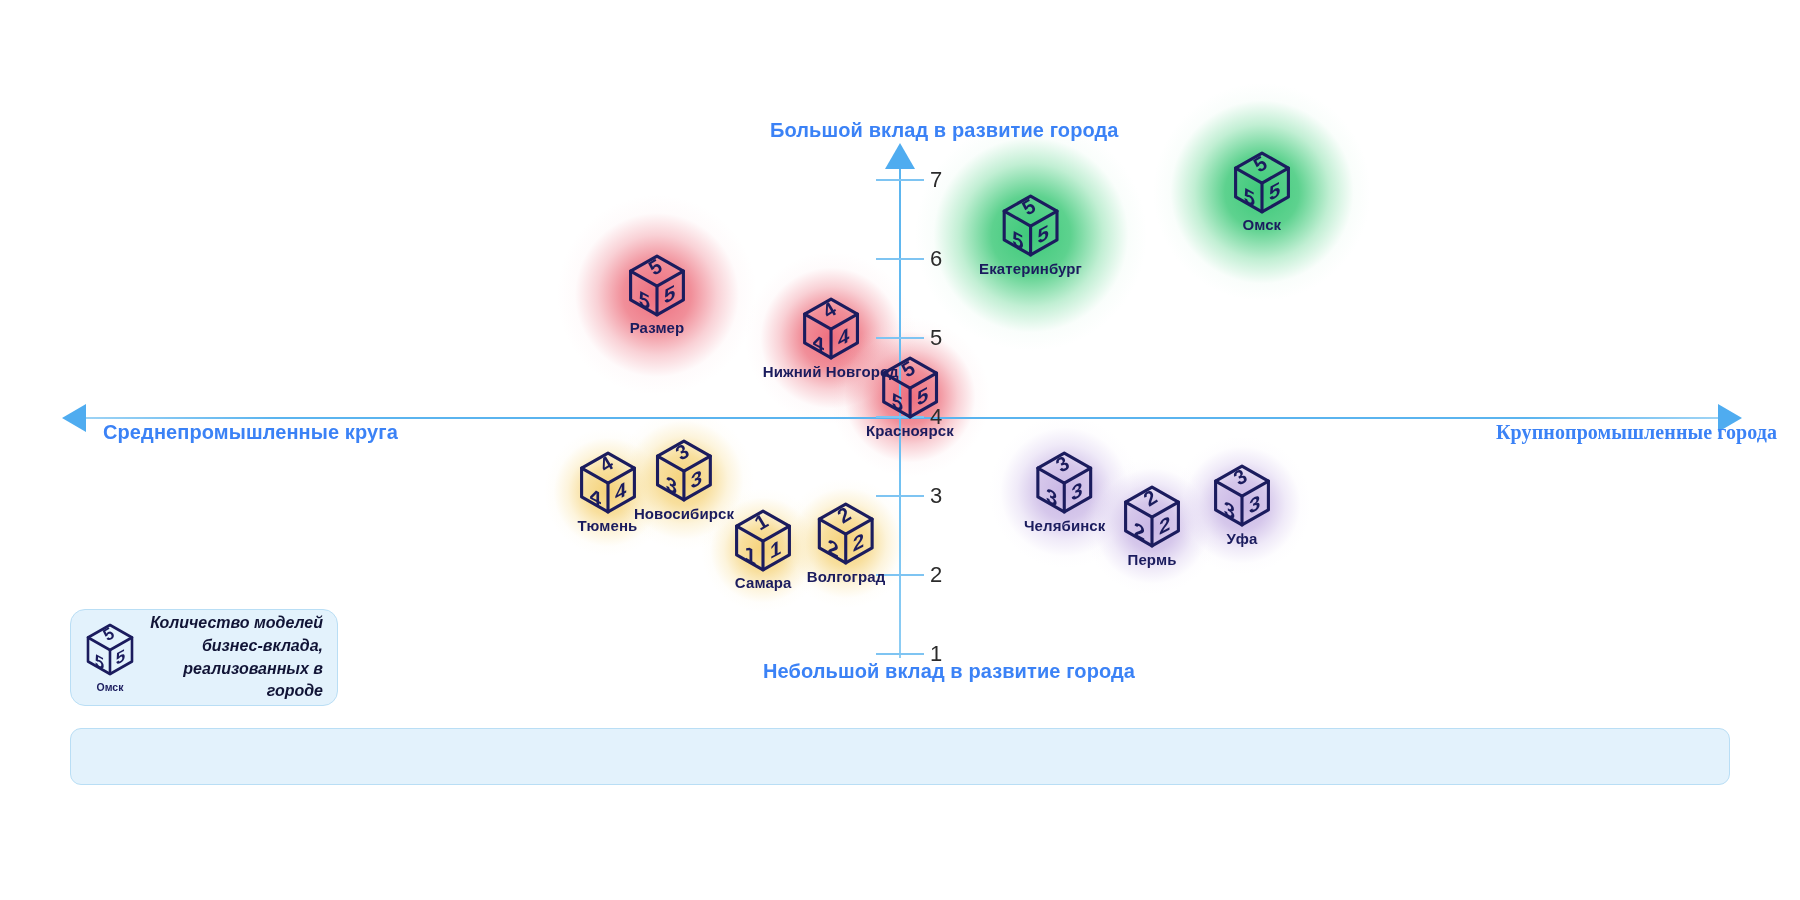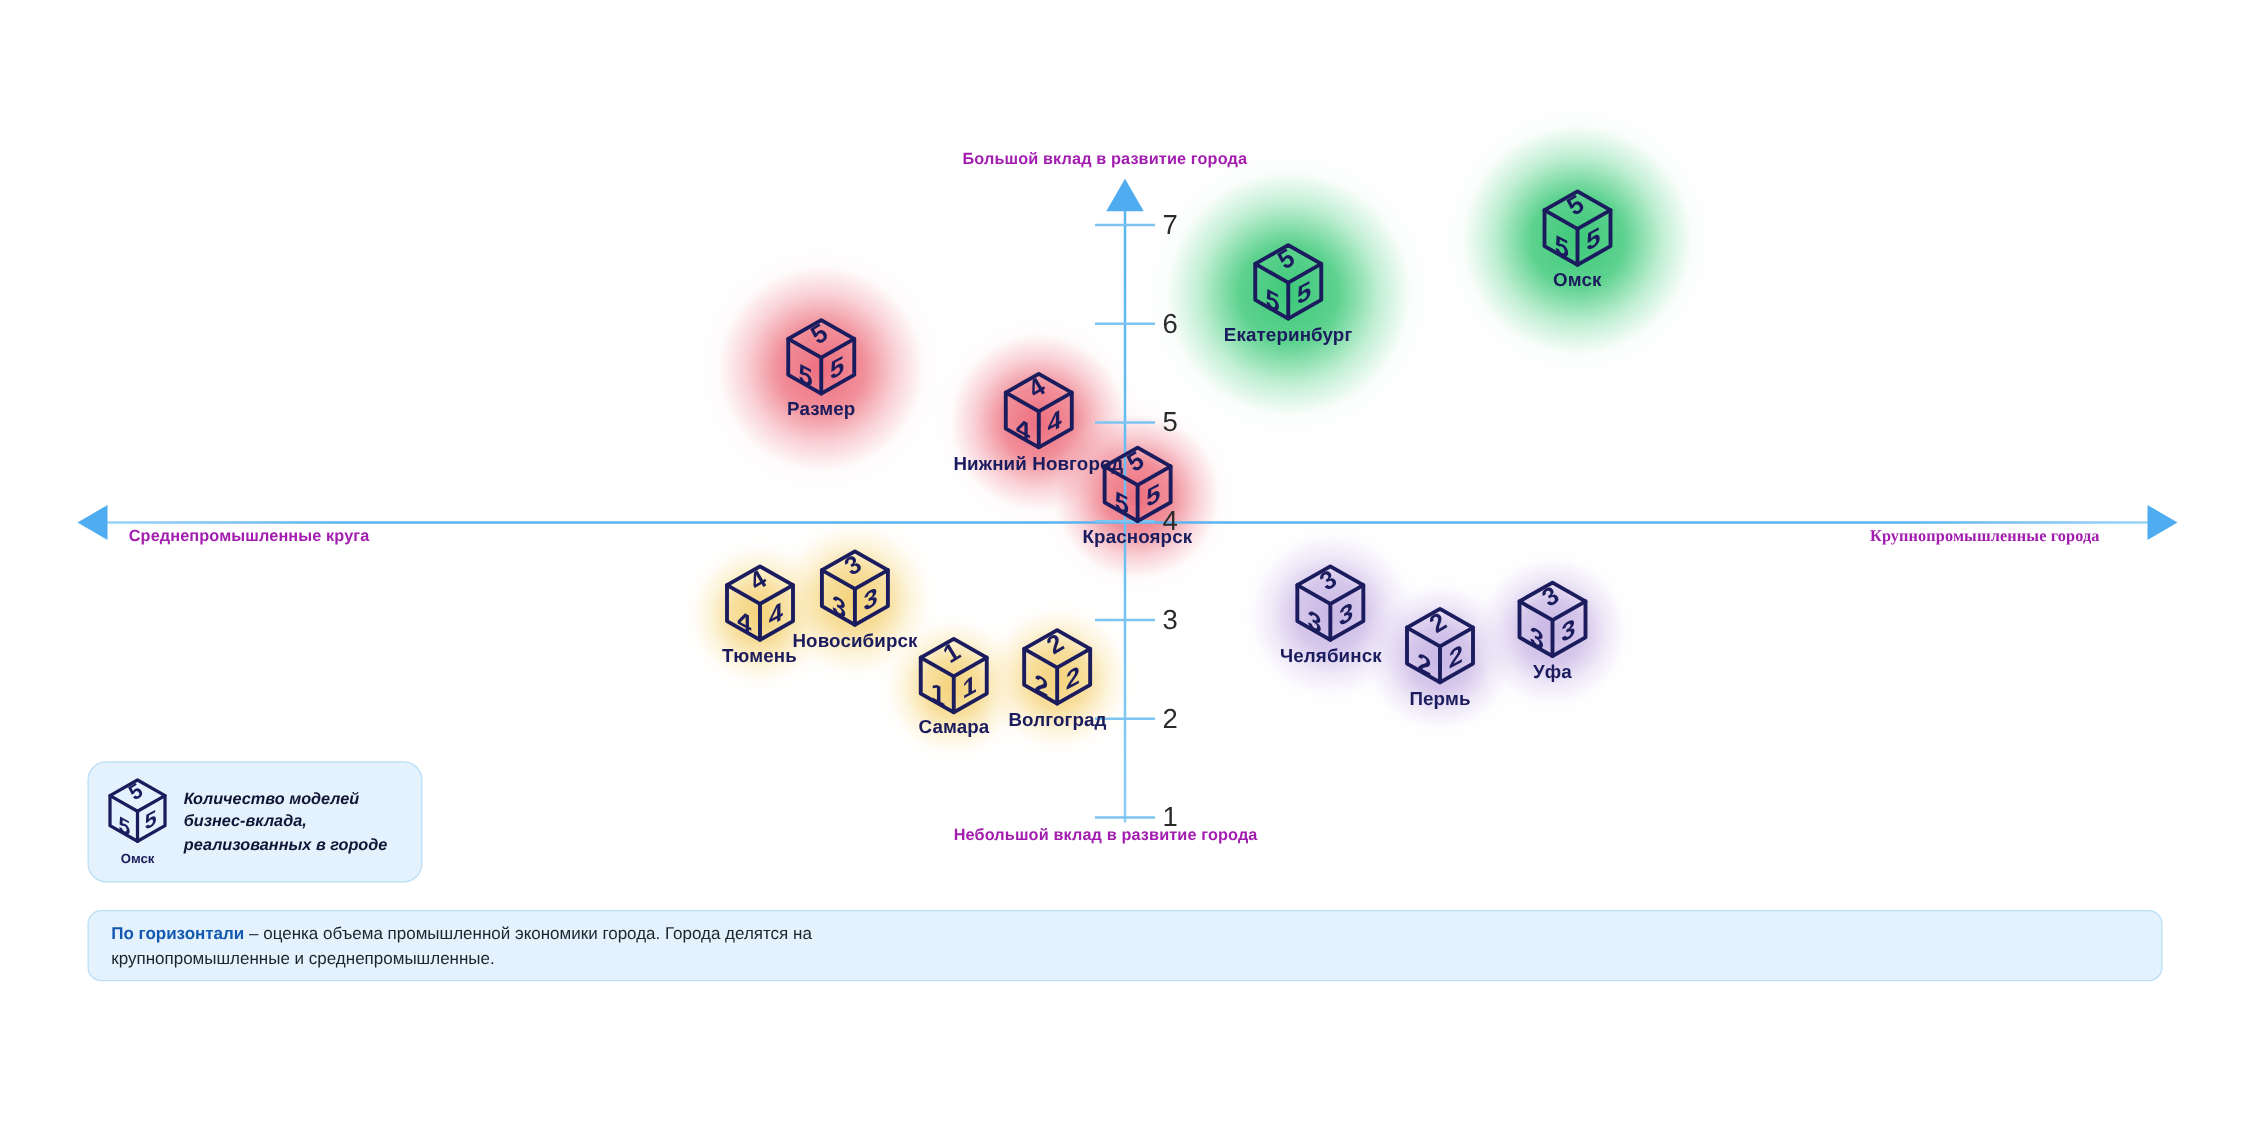--- a/index.html
+++ b/index.html
@@ -27,21 +27,21 @@
     border-top:14px solid transparent; border-bottom:14px solid transparent;
     border-right:24px solid #4facf0;
   }
   .arrow-right {
     position:absolute; left:1718px; top:404px; width:0; height:0;
     border-top:14px solid transparent; border-bottom:14px solid transparent;
     border-left:24px solid #4facf0;
   }
 
   .axis-cap {
-    position:absolute; font-size:13px; font-weight:bold; color:#a21caf;
+    position:absolute; font-size:20px; font-weight:bold; color:#3b82f6;
     letter-spacing:.1px; white-space:nowrap;
   }
   .cap-top   { left:770px; top:119px; }
   .cap-bottom{ left:763px; top:660px;text-align:center; }
   .cap-left  { left:103px; top:421px; }
   .cap-right { left:1496px; top:421px;font-family:Liberation Serif, serif; }
 
   
   .tick { position:absolute; left:876px; width:48px; height:2px; background:#7ec4f2; }
   .tick-label {
@@ -72,22 +72,23 @@
 
   
   #legend-box {
     position:absolute; left:70px; top:609px; width:268px; height:97px;
     background:#e3f2fc; border:1.5px solid #b9def5; border-radius:15px;
     display:flex; align-items:center; padding:0 14px; gap:12px;
   }
   .legend-cube { display:flex; flex-direction:column; align-items:center; gap:1px; }
   .legend-cube-label { font-size:10.5px; font-weight:bold; color:#1b1c5e; }
   #legend-text {
-    font-size:13px; font-style:italic; font-weight:bold; color:#111436;
+    font-size:16px; font-style:italic; font-weight:bold; color:#111436;
     line-height:1.42;
+    text-align:right;
   }
 
   
   #notes {
     position:absolute; left:70px; top:728px; width:1660px; height:57px;
     background:#e3f2fc; border:1.5px solid #b9def5; border-radius:11px;
     display:flex; align-items:center; padding:0 18px;
   }
   .note { font-size:13.6px; color:#1c2430; line-height:1.47; }
   .note-left  { width:610px; }
@@ -310,17 +311,14 @@
     <text x="50" y="33" font-family="Liberation Sans, sans-serif" font-size="34" font-weight="bold" fill="#1b1c5e" stroke="none" text-anchor="middle" transform="rotate(-31 50 27)">5</text>
     <text x="29" y="86" font-family="Liberation Sans, sans-serif" font-size="34" font-weight="bold" fill="#1b1c5e" stroke="none" text-anchor="middle" transform="skewY(28) translate(0,-12)">5</text>
     <text x="71" y="86" font-family="Liberation Sans, sans-serif" font-size="34" font-weight="bold" fill="#1b1c5e" stroke="none" text-anchor="middle" transform="skewY(-28) translate(0,31)">5</text>
   </svg></span>
       <span class="legend-cube-label">Омск</span>
     </div>
     <div id="legend-text">Количество моделей бизнес-вклада, реализованных в городе</div>
   </div>
 
   <div id="notes">
-    <div class="note note-left">
-      <b>По горизонтали</b><span> – оценка объема промышленной экономики города. Города делятся на крупнопромышленные и среднепромышленные.</span>
-    </div>
   </div>
 </div>
 
 </body></html>

